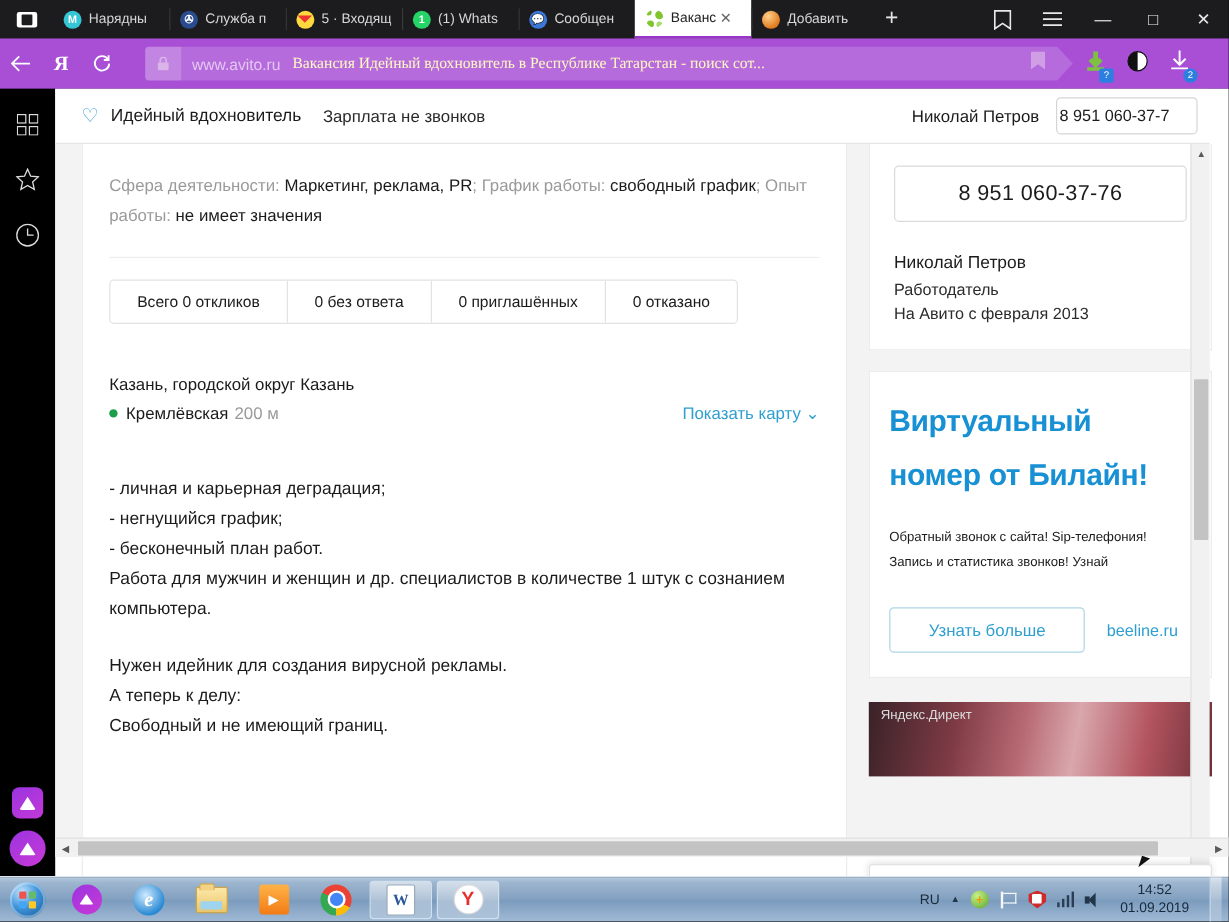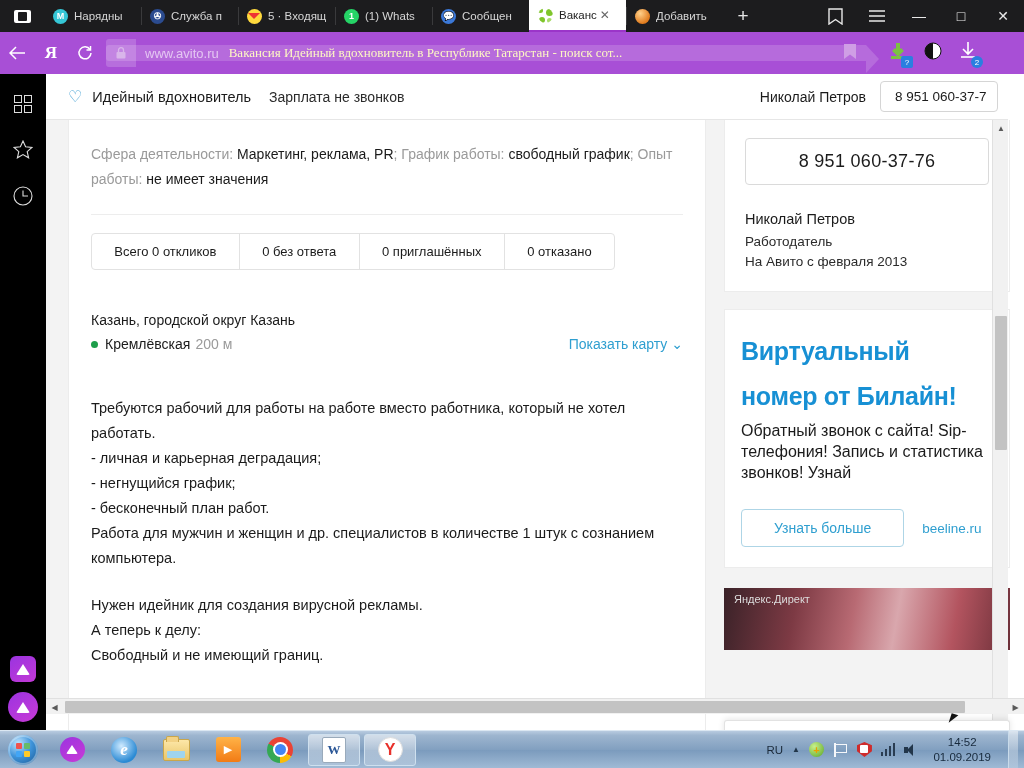--- a/index.html
+++ b/index.html
@@ -95,22 +95,22 @@
     position: absolute; left: 0; top: 32px; width: 1024px; height: 42px;
     background: #a84fd6;
     display: flex; align-items: center;
   }
   .ab-icon {
     width: 34px; height: 42px; display: flex; align-items: center; justify-content: center;
     color: #fff;
   }
   .url-wrap {
     position: relative;
-    margin-left: 4px;
-    height: 16px;
+    margin-left: 19px;
+    height: 28px;
     flex: 0 0 760px;
     display: flex; align-items: center;
     background: rgba(255,255,255,0.16);
     border-radius: 3px 0 0 3px;
   }
   .url-wrap:after {
     content: ""; position: absolute; right: -13px; top: 0;
     border-top: 14px solid transparent; border-bottom: 14px solid transparent;
     border-left: 13px solid rgba(255,255,255,0.16);
   }
@@ -181,21 +181,21 @@
     display: flex; align-items: center; padding: 0 10px 0 22px;
     z-index: 5;
   }
   .heart { color: #46a2d4; font-size: 16px; margin-right: 10px; }
   .hdr-title { font-size: 14.5px; color: #1b1b1b; margin-right: 18px; }
   .hdr-salary { font-size: 14px; color: #2b2b2b; }
   .hdr-right { margin-left: auto; display: flex; align-items: center; gap: 14px; }
   .hdr-user { font-size: 14px; color: #1b1b1b; }
   .hdr-phone {
     border: 1px solid #d5d5d5; border-radius: 4px;
-    padding: 7px 14px; font-size: 13.5px; color: #1b1b1b;
+    padding: 7px 2px; font-size: 13.5px; color: #1b1b1b;
     white-space: nowrap; overflow: hidden; width: 118px;
   }
 
   .content-scroll {
     position: absolute; left: 0; top: 46px; width: 962px; height: 594px;
     background: #f3f3f3;
   }
 
   .main-card {
     position: absolute; left: 22px; top: 0px; width: 638px;
@@ -258,21 +258,21 @@
   .ad-ruble {
     position: absolute; right: 7px; top: 7px;
     font-size: 10px; color: #1b1b1b;
   }
   .ad-title {
     font-size: 25px; font-weight: bold; color: #1790d4;
     line-height: 31px; letter-spacing: -0.3px;
     white-space: nowrap; margin-top: 14px;
   }
   .ad-body {
-    font-size: 16px; color: #1b1b1b; line-height: 21px; margin-top: 8px;
+    font-size: 11px; color: #1b1b1b; line-height: 21px; margin-top: 26px;
   }
   .ad-actions { display: flex; align-items: center; gap: 18px; margin-top: 26px; }
   .ad-btn {
     border: 1px solid #aed5e6; border-radius: 4px;
     padding: 10px 32px; color: #2f9fd0; font-size: 14px;
     background: #fff;
   }
   .ad-link { color: #2f9fd0; font-size: 13.5px; }
 
   .direct-strip {
@@ -656,21 +656,20 @@
             <span class="geo-metro">Кремлёвская</span>
             <span class="geo-dist">200 м</span>
             <span class="geo-map">
               <span>Показать карту</span>
               <span>⌄</span>
             </span>
           </div>
         </div>
 
         <div class="desc">
-          <p>Требуются рабочий для работы на работе вместо работника, который не хотел работать.</p>
           <p>- личная и карьерная деградация;</p>
           <p>- негнущийся график;</p>
           <p>- бесконечный план работ.</p>
           <p>Работа для мужчин и женщин и др. специалистов в количестве 1 штук с сознанием компьютера.</p>
           <div class="gap"></div>
           <p>Нужен идейник для создания вирусной рекламы.</p>
           <p>А теперь к делу:</p>
           <p>Свободный и не имеющий границ.</p>
         </div>
       </div>

